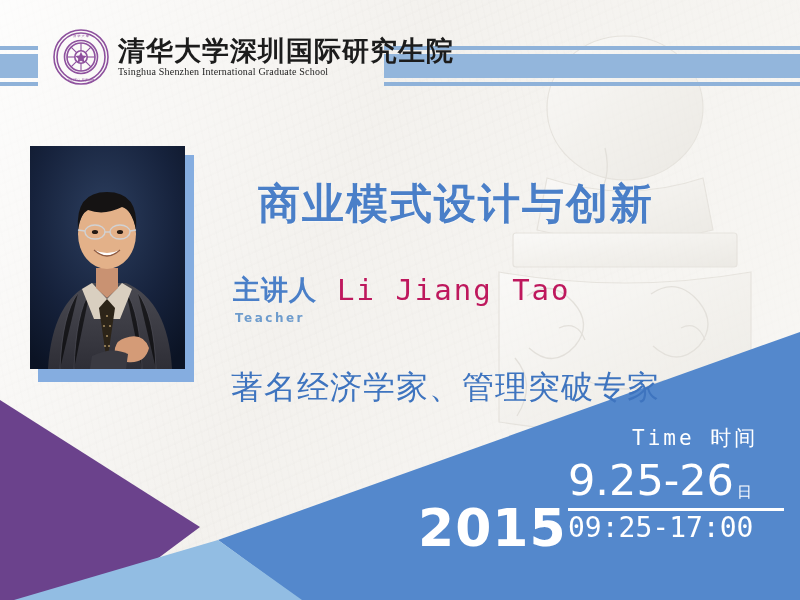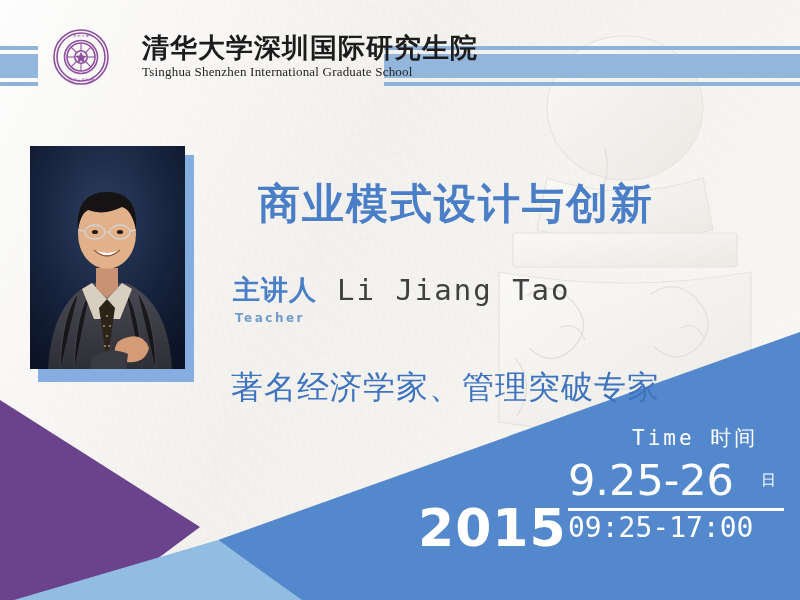--- a/index.html
+++ b/index.html
@@ -30,31 +30,31 @@
   .band{position:absolute;left:0;top:46px;width:800px;height:46px;}
   .band .seg{position:absolute;top:0;height:46px;}
   .band .seg i{position:absolute;left:0;right:0;background:#8fb2d9;display:block;}
   .band .seg i.l1{top:0px;height:4px;}
   .band .seg i.l2{top:8px;height:24px;background:#93b6dc;}
   .band .seg i.l3{top:36px;height:4px;}
   .seg-left{left:0;width:38px;}
   .seg-right{left:384px;width:416px;}
 
   
-  .header{position:absolute;left:52px;top:28px;display:flex;align-items:center;gap:32px;}
+  .header{position:absolute;left:52px;top:28px;display:flex;align-items:center;gap:8px;}
   .seal{width:58px;height:58px;flex:0 0 auto;}
   .school-names{display:flex;flex-direction:column;gap:1px;}
   .school-cn{
     font-family:"DejaVu Sans",sans-serif;
     font-size:27px;font-weight:bold;color:#1c1c1c;letter-spacing:1px;
     line-height:1.05;white-space:nowrap;
   }
   .school-en{
     font-family:"Liberation Serif","DejaVu Serif",serif;
-    font-size:13px;color:#232323;letter-spacing:.2px;white-space:nowrap;
+    font-size:10px;color:#232323;letter-spacing:.2px;white-space:nowrap;
   }
 
   
   .portrait-wrap{position:absolute;left:30px;top:146px;width:164px;height:236px;}
   .portrait-frame{
     position:absolute;left:8px;top:9px;width:156px;height:227px;
     background:#85ade0;
   }
   .portrait{
     position:absolute;left:0;top:0;width:155px;height:223px;overflow:hidden;
@@ -76,21 +76,21 @@
   .sp-label{
     font-family:"DejaVu Sans",sans-serif;
     font-size:27px;font-weight:bold;color:#4a7fc8;letter-spacing:1px;
   }
   .sp-name{
     font-family:"DejaVu Serif",serif;
     font-size:31px;color:#4a7fc8;letter-spacing:3px;margin-left:22px;
   }
   .sp-en{
     font-family:"DejaVu Sans Mono","Liberation Mono",monospace;
-    font-size:29px;color:#404040;letter-spacing:2px;margin-left:20px;
+    font-size:29px;color:#be185d;letter-spacing:2px;margin-left:20px;
   }
   .sp-teacher{
     position:absolute;left:235px;top:311px;
     font-family:"DejaVu Sans",sans-serif;
     font-size:12px;font-weight:bold;color:#6e9ccd;letter-spacing:2.5px;
   }
   .subtitle{
     position:absolute;left:231px;top:350px;
     font-family:"DejaVu Sans",sans-serif;
     font-size:32px;font-weight:normal;color:#3e74bf;letter-spacing:1px;white-space:nowrap;margin-top:16px;
@@ -106,22 +106,22 @@
     font-family:"DejaVu Sans Mono","Liberation Mono",monospace;
     font-size:21px;color:#ffffff;letter-spacing:3px;white-space:nowrap;
   }
   .year{
     position:absolute;left:418px;top:502px;
     font-family:"DejaVu Sans",sans-serif;
     font-size:52px;font-weight:bold;color:#ffffff;letter-spacing:1px;line-height:1;
   }
   .date-stack{position:absolute;left:568px;top:459px;width:216px;}
   .date-top{
-    display:flex;align-items:center;justify-content:flex-start;
-    font-family:"DejaVu Sans",sans-serif;white-space:nowrap;gap:24px;
+    display:flex;align-items:flex-end;justify-content:flex-start;
+    font-family:"DejaVu Sans",sans-serif;white-space:nowrap;
   }
   .date-top .d-main{font-size:43px;color:#ffffff;letter-spacing:0px;line-height:1;}
   .date-top .d-unit{font-size:15px;color:#ffffff;margin-left:3px;}
   .date-rule{height:3px;background:#ffffff;margin:6px 0 2px 0;width:100%;}
   .date-bot{
     font-family:"DejaVu Sans Mono","Liberation Mono",monospace;
     font-size:28px;color:#ffffff;letter-spacing:0px;white-space:nowrap;line-height:1.1;
   }
 </style>
 </head>

